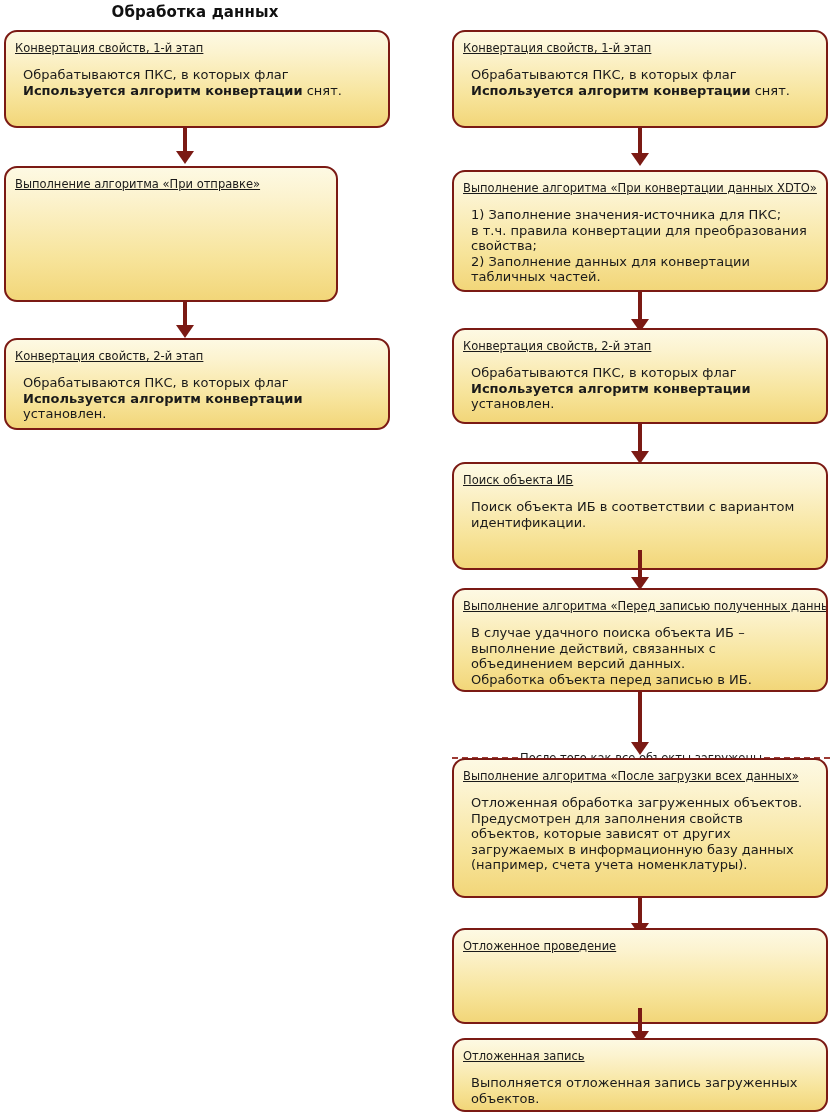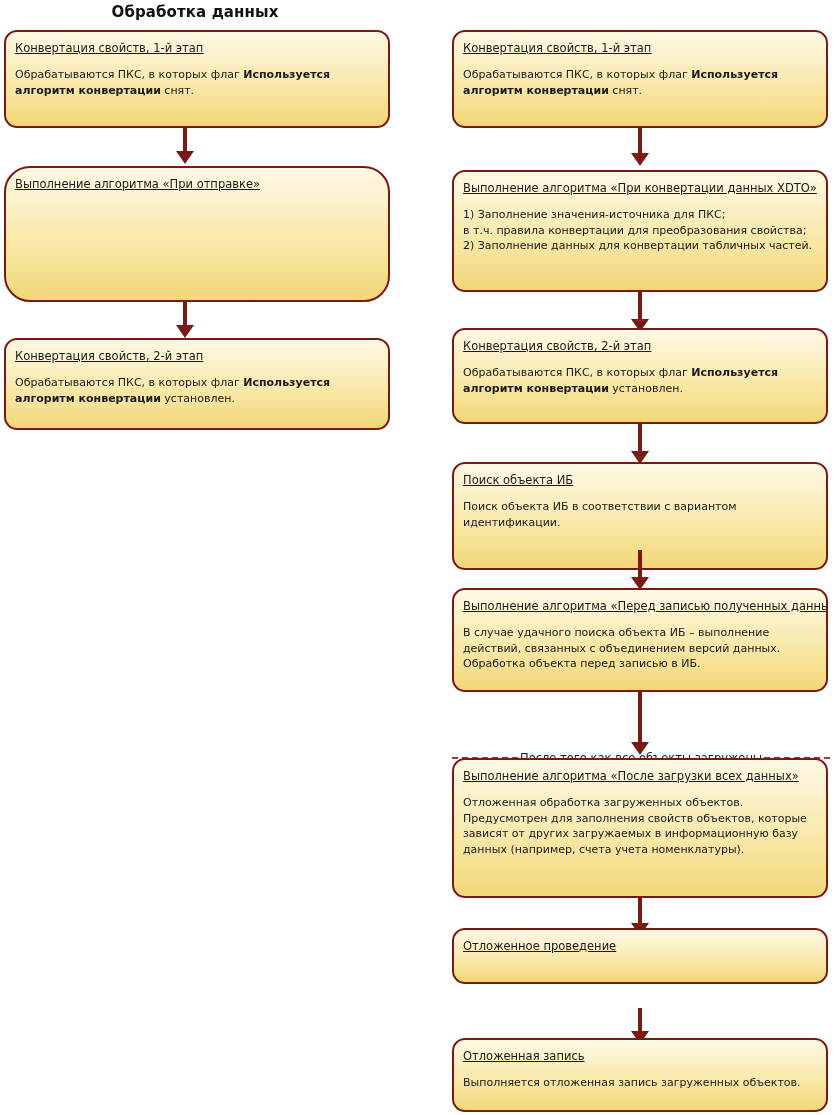--- a/index.html
+++ b/index.html
@@ -52,24 +52,24 @@
   .box-title {
     font-size: 11.5px;
     font-weight: normal;
     color: #1a1a1a;
     text-decoration: underline;
     line-height: 15px;
     margin: 0 0 11px 0;
     white-space: nowrap;
   }
   .box-body {
-    font-size: 11px;
+    font-size: 13px;
     color: #1a1a1a;
     line-height: 15.5px;
-    margin: 0;
+    margin: 8px;
   }
   .box-body b { font-weight: bold; }
 
   
   .arrow {
     position: absolute;
     width: 18px;
   }
   .arrow .stem {
     position: absolute;
@@ -126,21 +126,21 @@
   <div class="box" style="left:4px; top:30px; width:386px; height:98px;">
     <div class="box-title">Конвертация свойств, 1-й этап</div>
     <div class="box-body">Обрабатываются ПКС, в которых флаг <b>Используется алгоритм конвертации</b> снят.</div>
   </div>
 
   <div class="arrow" style="left:176px; top:128px; height:36px;">
     <div class="stem" style="height:24px;"></div>
     <div class="head" style="top:23px;"></div>
   </div>
 
-  <div class="box" style="left:4px; top:166px; width:386px; height:136px;border-radius:26px;">
+  <div class="box" style="left:4px; top:166px; width:334px; height:136px;">
     <div class="box-title">Выполнение алгоритма «При отправке»</div>
   </div>
 
   <div class="arrow" style="left:176px; top:302px; height:36px;">
     <div class="stem" style="height:24px;"></div>
     <div class="head" style="top:23px;"></div>
   </div>
 
   <div class="box" style="left:4px; top:338px; width:386px; height:92px;">
     <div class="box-title">Конвертация свойств, 2-й этап</div>
@@ -208,21 +208,21 @@
   <div class="box" style="left:452px; top:758px; width:376px; height:140px;">
     <div class="box-title">Выполнение алгоритма «После загрузки всех данных»</div>
     <div class="box-body">Отложенная обработка загруженных объектов.<br>Предусмотрен для заполнения свойств объектов, которые зависят от других загружаемых в информационную базу данных (например, счета учета номенклатуры).</div>
   </div>
 
   <div class="arrow" style="left:631px; top:898px; height:40px;">
     <div class="stem" style="height:26px;"></div>
     <div class="head" style="top:25px;"></div>
   </div>
 
-  <div class="box" style="left:452px; top:928px; width:376px; height:56px;">
+  <div class="box" style="left:452px; top:928px; width:376px; height:96px;">
     <div class="box-title">Отложенное проведение</div>
   </div>
 
   <div class="arrow" style="left:631px; top:1008px; height:38px;">
     <div class="stem" style="height:24px;"></div>
     <div class="head" style="top:23px;"></div>
   </div>
 
   <div class="box" style="left:452px; top:1038px; width:376px; height:74px;">
     <div class="box-title">Отложенная запись</div>

